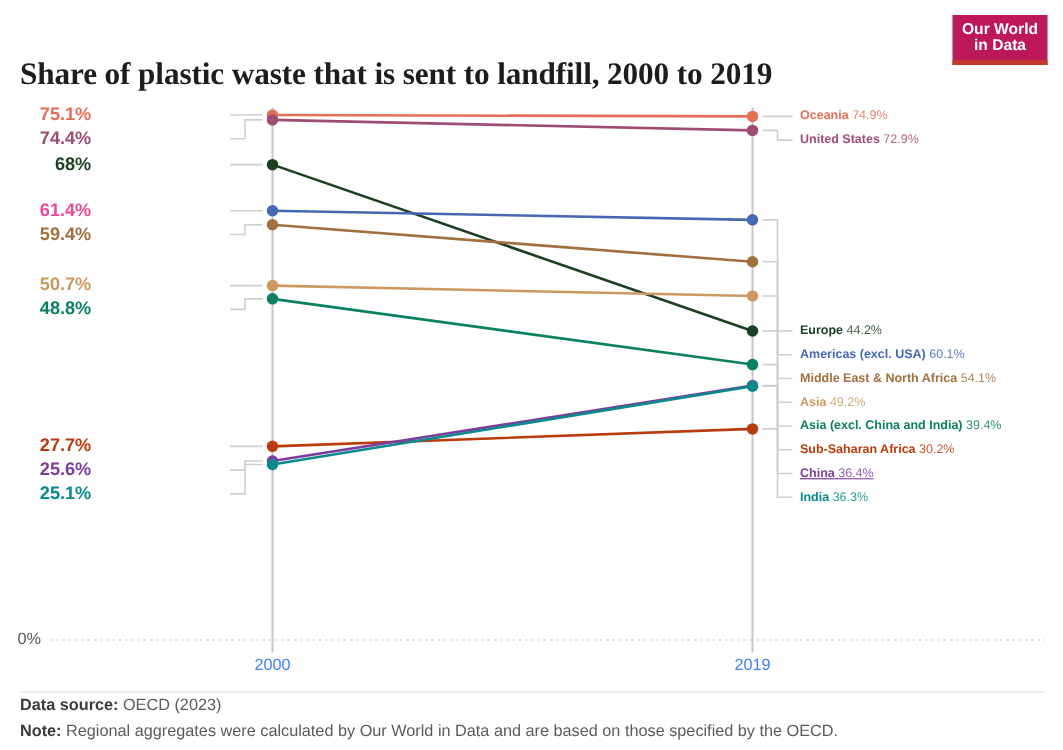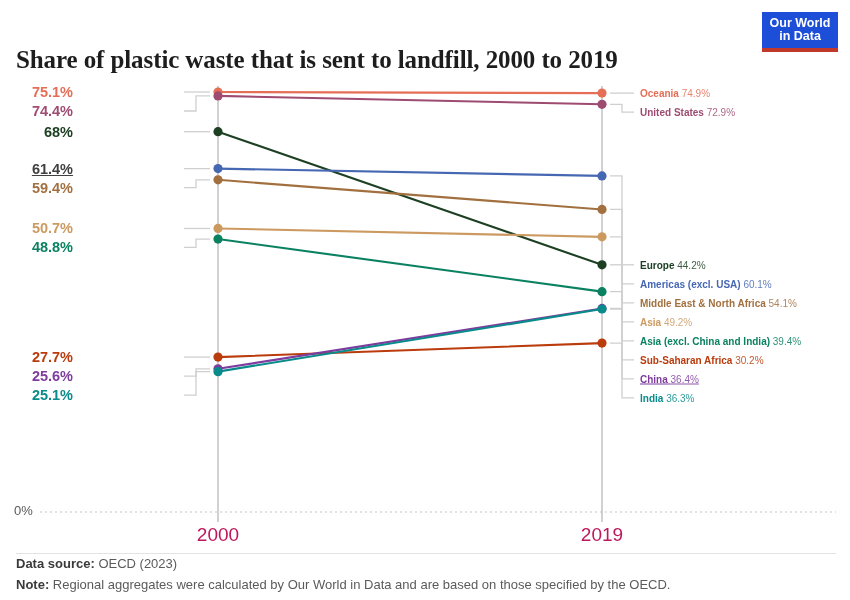--- a/index.html
+++ b/index.html
@@ -16,41 +16,41 @@
   
   .title{
     position:absolute;left:16px;top:14px;
     font-family:"Liberation Serif", serif;
     font-size:25px;font-weight:700;color:#1d1d1d;
     letter-spacing:-0.1px;white-space:nowrap;margin-top:32px;
   }
   .owid-logo{
     position:absolute;right:12px;top:12px;
     width:76px;height:40px;
-    background:#1d4ed8;
+    background:#be185d;
     border-bottom:4px solid #c0392b;
     box-sizing:border-box;
     display:flex;flex-direction:column;
     align-items:center;justify-content:center;
     line-height:1.03;
   }
   .owid-logo span{
     color:#fff;font-size:12.5px;font-weight:700;
     font-family:"Liberation Sans", sans-serif;
     display:block;text-align:center;
   }
 
   
   .plot{position:absolute;left:0;top:0;width:743px;height:600px;}
   svg.plot-svg{position:absolute;left:0;top:0;}
 
   
   .axis-x-label{
     position:absolute;
-    font-size:19px;color:#be185d;
+    font-size:13px;color:#3b82f6;
     transform:translateX(-50%);
     white-space:nowrap;
   }
   .axis-zero{
     position:absolute;left:14px;
     font-size:13px;color:#58595b;
     white-space:nowrap;
   }
 
   
@@ -165,21 +165,21 @@
           <circle cx="218" cy="368.8308921438082" r="4.6" fill="#7d3c9e"></circle>
           <circle cx="602" cy="308.43142476697733" r="4.6" fill="#7d3c9e"></circle>
           <circle cx="218" cy="371.62716378162446" r="4.6" fill="#0a8b8b"></circle>
           <circle cx="602" cy="308.9906790945406" r="4.6" fill="#0a8b8b"></circle>
         </g>
     </svg>
     <div id="left-labels">
         <div class="left-label" style="color: rgb(229, 110, 86); top: 92px; right: 670px;">75.1%</div>
         <div class="left-label" style="color: rgb(158, 75, 113); top: 111px; right: 670px;">74.4%</div>
         <div class="left-label" style="color: rgb(29, 64, 35); top: 131.707px; right: 670px;">68%</div>
-        <div class="left-label" style="color: #404040; top: 168.618px; right: 670px; text-decoration: underline;">61.4%</div>
+        <div class="left-label" style="color: #ec4899; top: 168.618px; right: 670px;">61.4%</div>
         <div class="left-label" style="color: rgb(162, 112, 63); top: 187.618px; right: 670px;">59.4%</div>
         <div class="left-label" style="color: rgb(204, 154, 97); top: 228.458px; right: 670px;">50.7%</div>
         <div class="left-label" style="color: rgb(10, 129, 96); top: 247.458px; right: 670px;">48.8%</div>
         <div class="left-label" style="color: rgb(186, 59, 12); top: 357.087px; right: 670px;">27.7%</div>
         <div class="left-label" style="color: rgb(125, 60, 158); top: 376.087px; right: 670px;">25.6%</div>
         <div class="left-label" style="color: rgb(10, 139, 139); top: 395.087px; right: 670px;">25.1%</div>
       </div>
     <div id="right-labels">
         <div class="right-label" style="color: rgb(229, 110, 86); top: 93.1185px; left: 640px;"><span class="ename">Oceania</span> <span class="eval">74.9%</span></div>
         <div class="right-label" style="color: rgb(158, 75, 113); top: 112.119px; left: 640px;"><span class="ename">United States</span> <span class="eval">72.9%</span></div>

